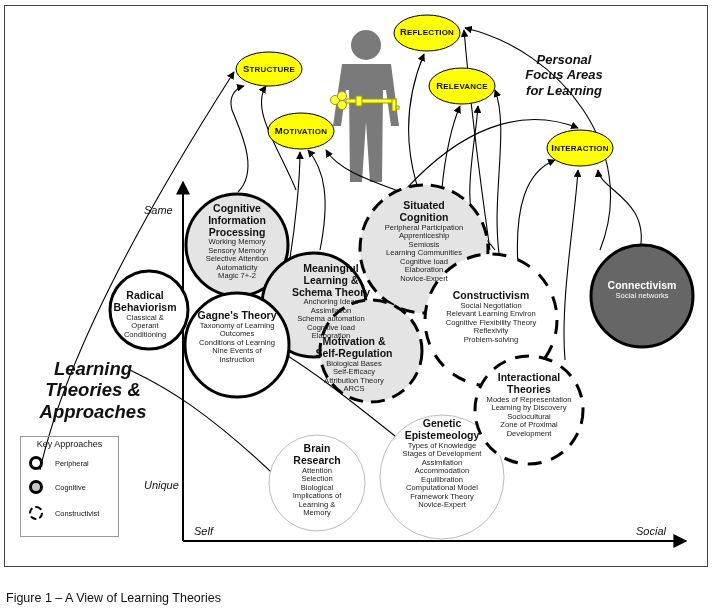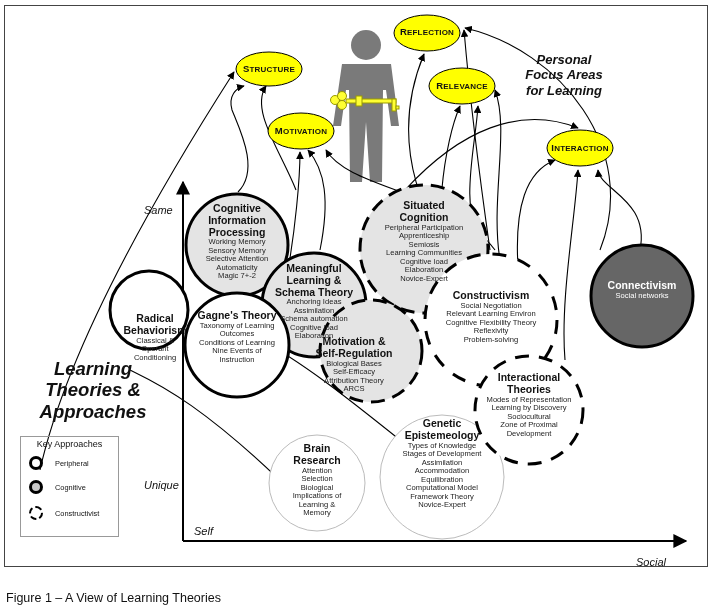--- a/index.html
+++ b/index.html
@@ -107,38 +107,38 @@
   <div class="title">Cognitive</div>
   <div class="title">Information</div>
   <div class="title">Processing</div>
   <div class="item">Working Memory</div>
   <div class="item">Sensory Memory</div>
   <div class="item">Selective Attention</div>
   <div class="item">Automaticity</div>
   <div class="item">Magic 7+-2</div>
 </div>
 
-<div class="lbl" style="left:120px;top:290px;width:70px;margin-top:23px;">
+<div class="lbl" style="left:110px;top:290px;width:70px;">
   <div class="title">Radical</div>
   <div class="title">Behaviorism</div>
   <div class="item">Classical &amp;</div>
   <div class="item">Operant</div>
   <div class="item">Conditioning</div>
 </div>
 
 <div class="lbl" style="left:187px;top:310px;width:100px;">
   <div class="title">Gagne's Theory</div>
   <div class="item">Taxonomy of Learning</div>
   <div class="item">Outcomes</div>
   <div class="item">Conditions of Learning</div>
   <div class="item">Nine Events of</div>
   <div class="item">Instruction</div>
 </div>
 
-<div class="lbl" style="left:264px;top:263px;width:100px;">
+<div class="lbl" style="left:281px;top:263px;width:100px;">
   <div class="title">Meaningful</div>
   <div class="title">Learning &amp;</div>
   <div class="title">Schema Theory</div>
   <div class="item">Anchoring Ideas</div>
   <div class="item">Assimilation</div>
   <div class="item">Schema automation</div>
   <div class="item">Cognitive load</div>
   <div class="item">Elaboration</div>
 </div>
 
@@ -207,21 +207,21 @@
   <div class="item">Selection</div>
   <div class="item">Biological</div>
   <div class="item">Implications of</div>
   <div class="item">Learning &amp;</div>
   <div class="item">Memory</div>
 </div>
 
 <div class="axis-word" style="left:144px;top:204px;">Same</div>
 <div class="axis-word" style="left:144px;top:479px;">Unique</div>
 <div class="axis-word" style="left:194px;top:525px;">Self</div>
-<div class="axis-word" style="left:636px;top:556px;">Social</div>
+<div class="axis-word" style="left:636px;top:525px;">Social</div>
 
 <div id="main-title">
   <div>Learning</div>
   <div>Theories &amp;</div>
   <div>Approaches</div>
 </div>
 
 <div id="legend">
   <div class="lg-title">Key Approaches</div>
   <div class="lg-row" style="top:17px;">

